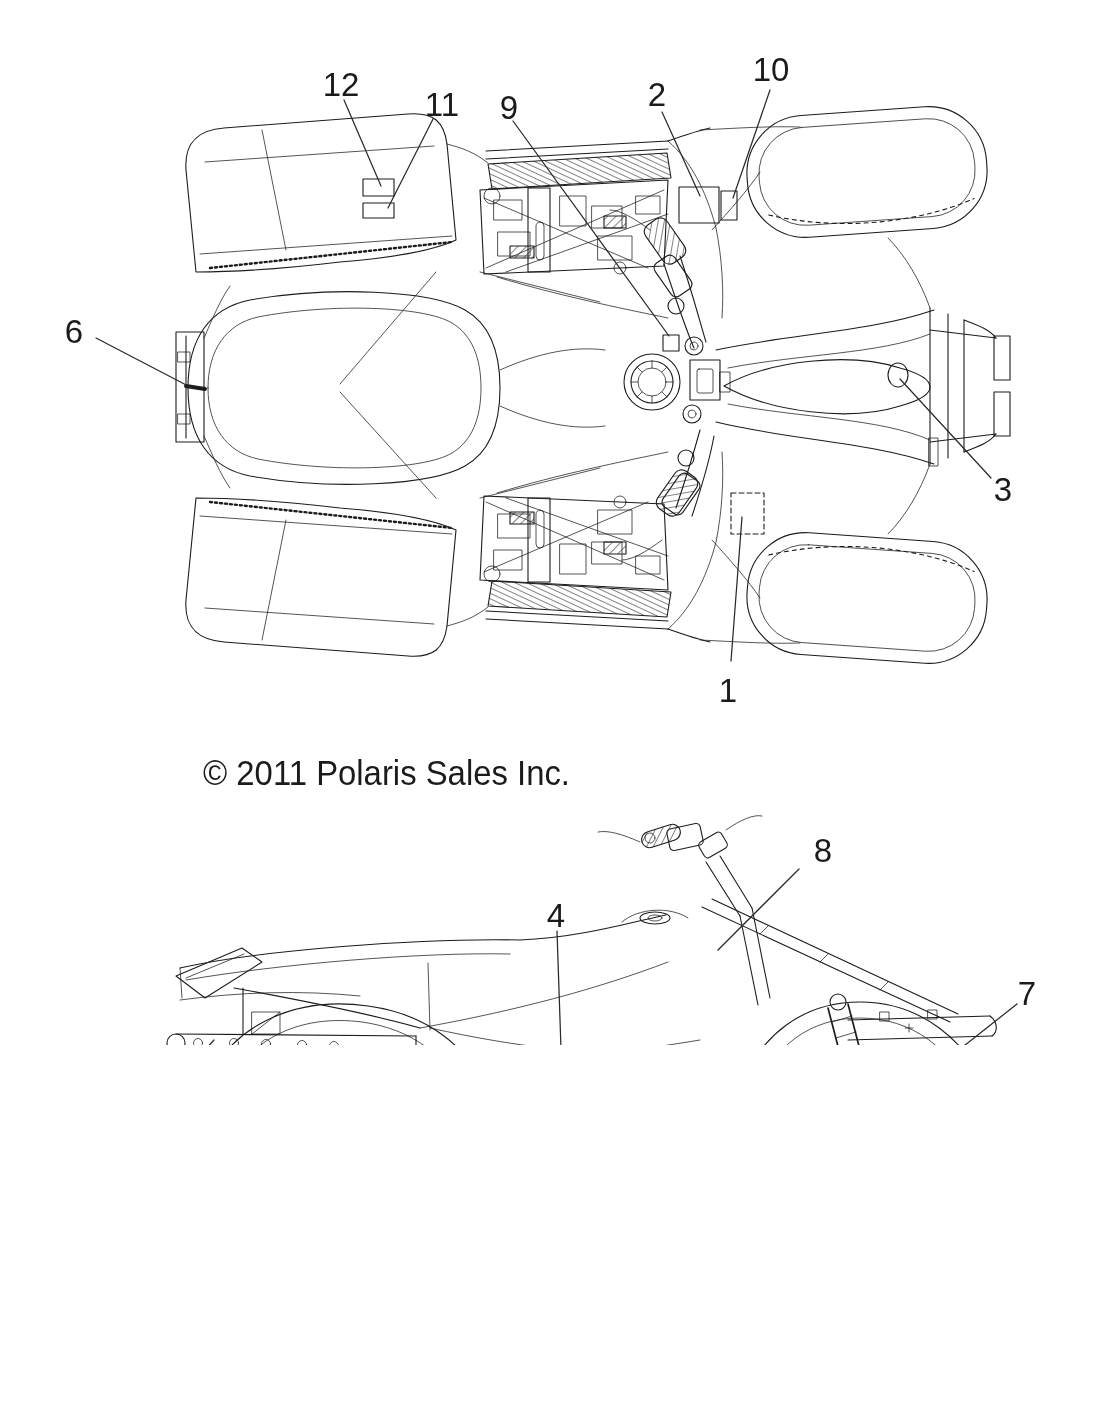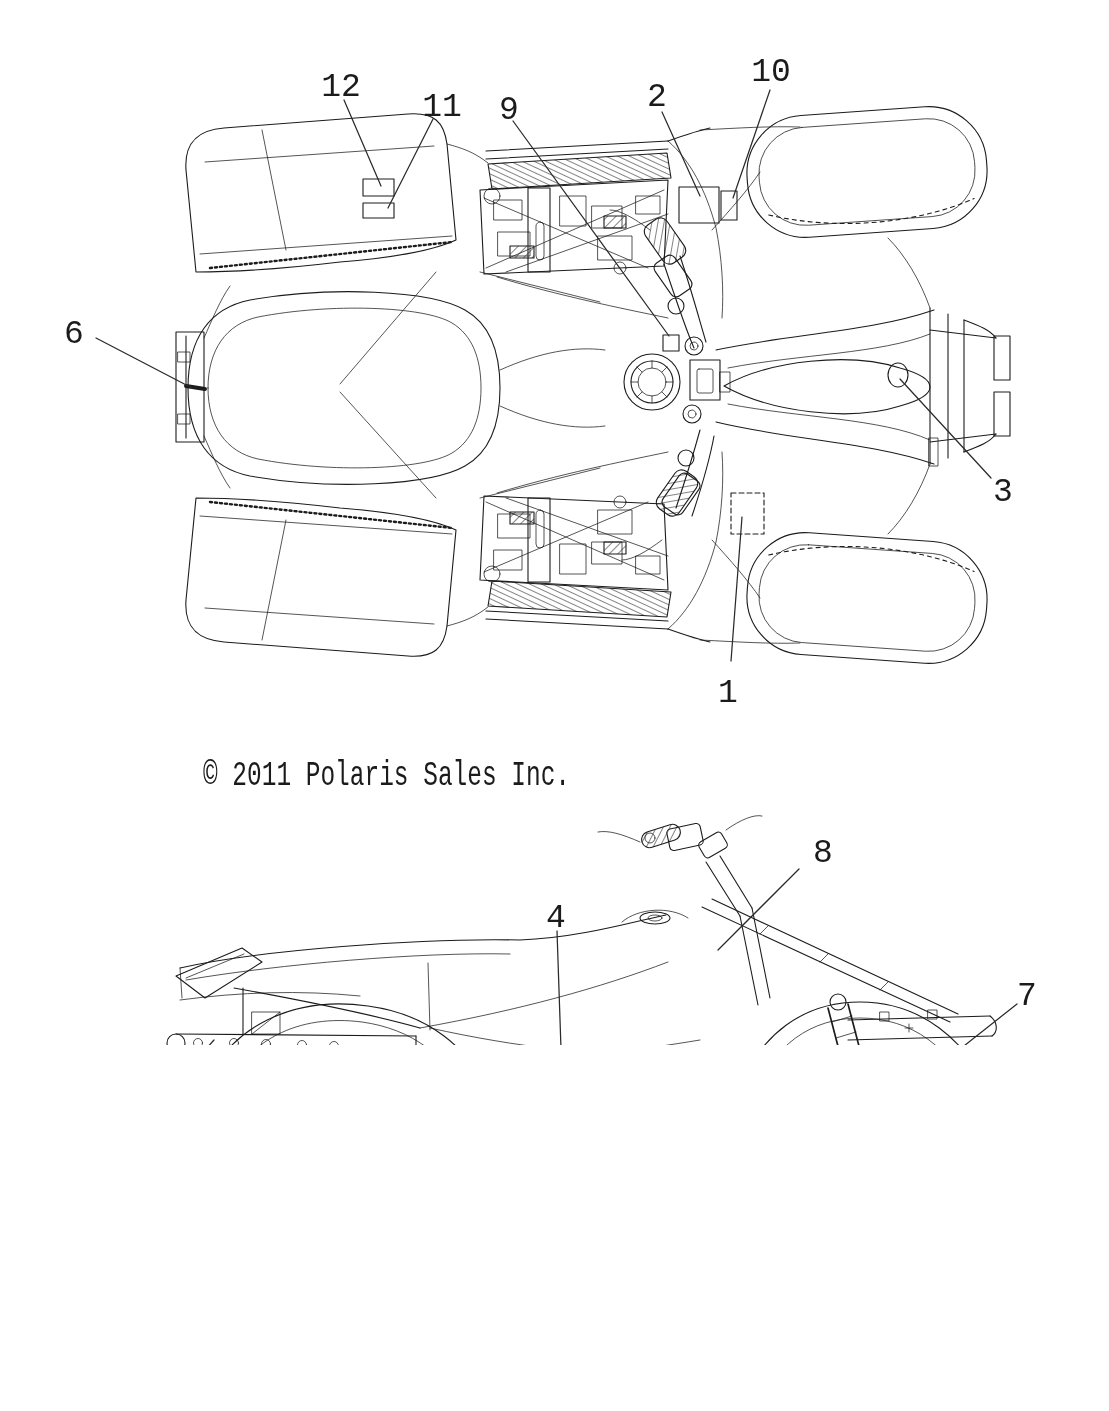--- a/index.html
+++ b/index.html
@@ -1,17 +1,17 @@
 <!DOCTYPE html>
 <html><head>
 <meta charset="utf-8">
 <style>
   html,body{margin:0;padding:0;background:#ffffff;}
   .page{position:relative;width:1109px;height:1045px;background:#ffffff;overflow:hidden;
-        font-family:Liberation Mono, monospace;}
+        font-family:Liberation Sans, sans-serif;}
   svg{position:absolute;left:0;top:0;}
   
   path,rect,circle,ellipse,line,polygon{fill:none;stroke:#1c1c1c;stroke-width:1.1;
         stroke-linecap:round;stroke-linejoin:round;}
   .thin{stroke-width:0.75;}
   .thick{stroke-width:1.7;}
   .tick{stroke-width:4;}
   .dashes{stroke-dasharray:5 3;}
   .dot{stroke-dasharray:2 3;stroke-width:2.4;}
   .fillh{fill:url(#hatch);}

